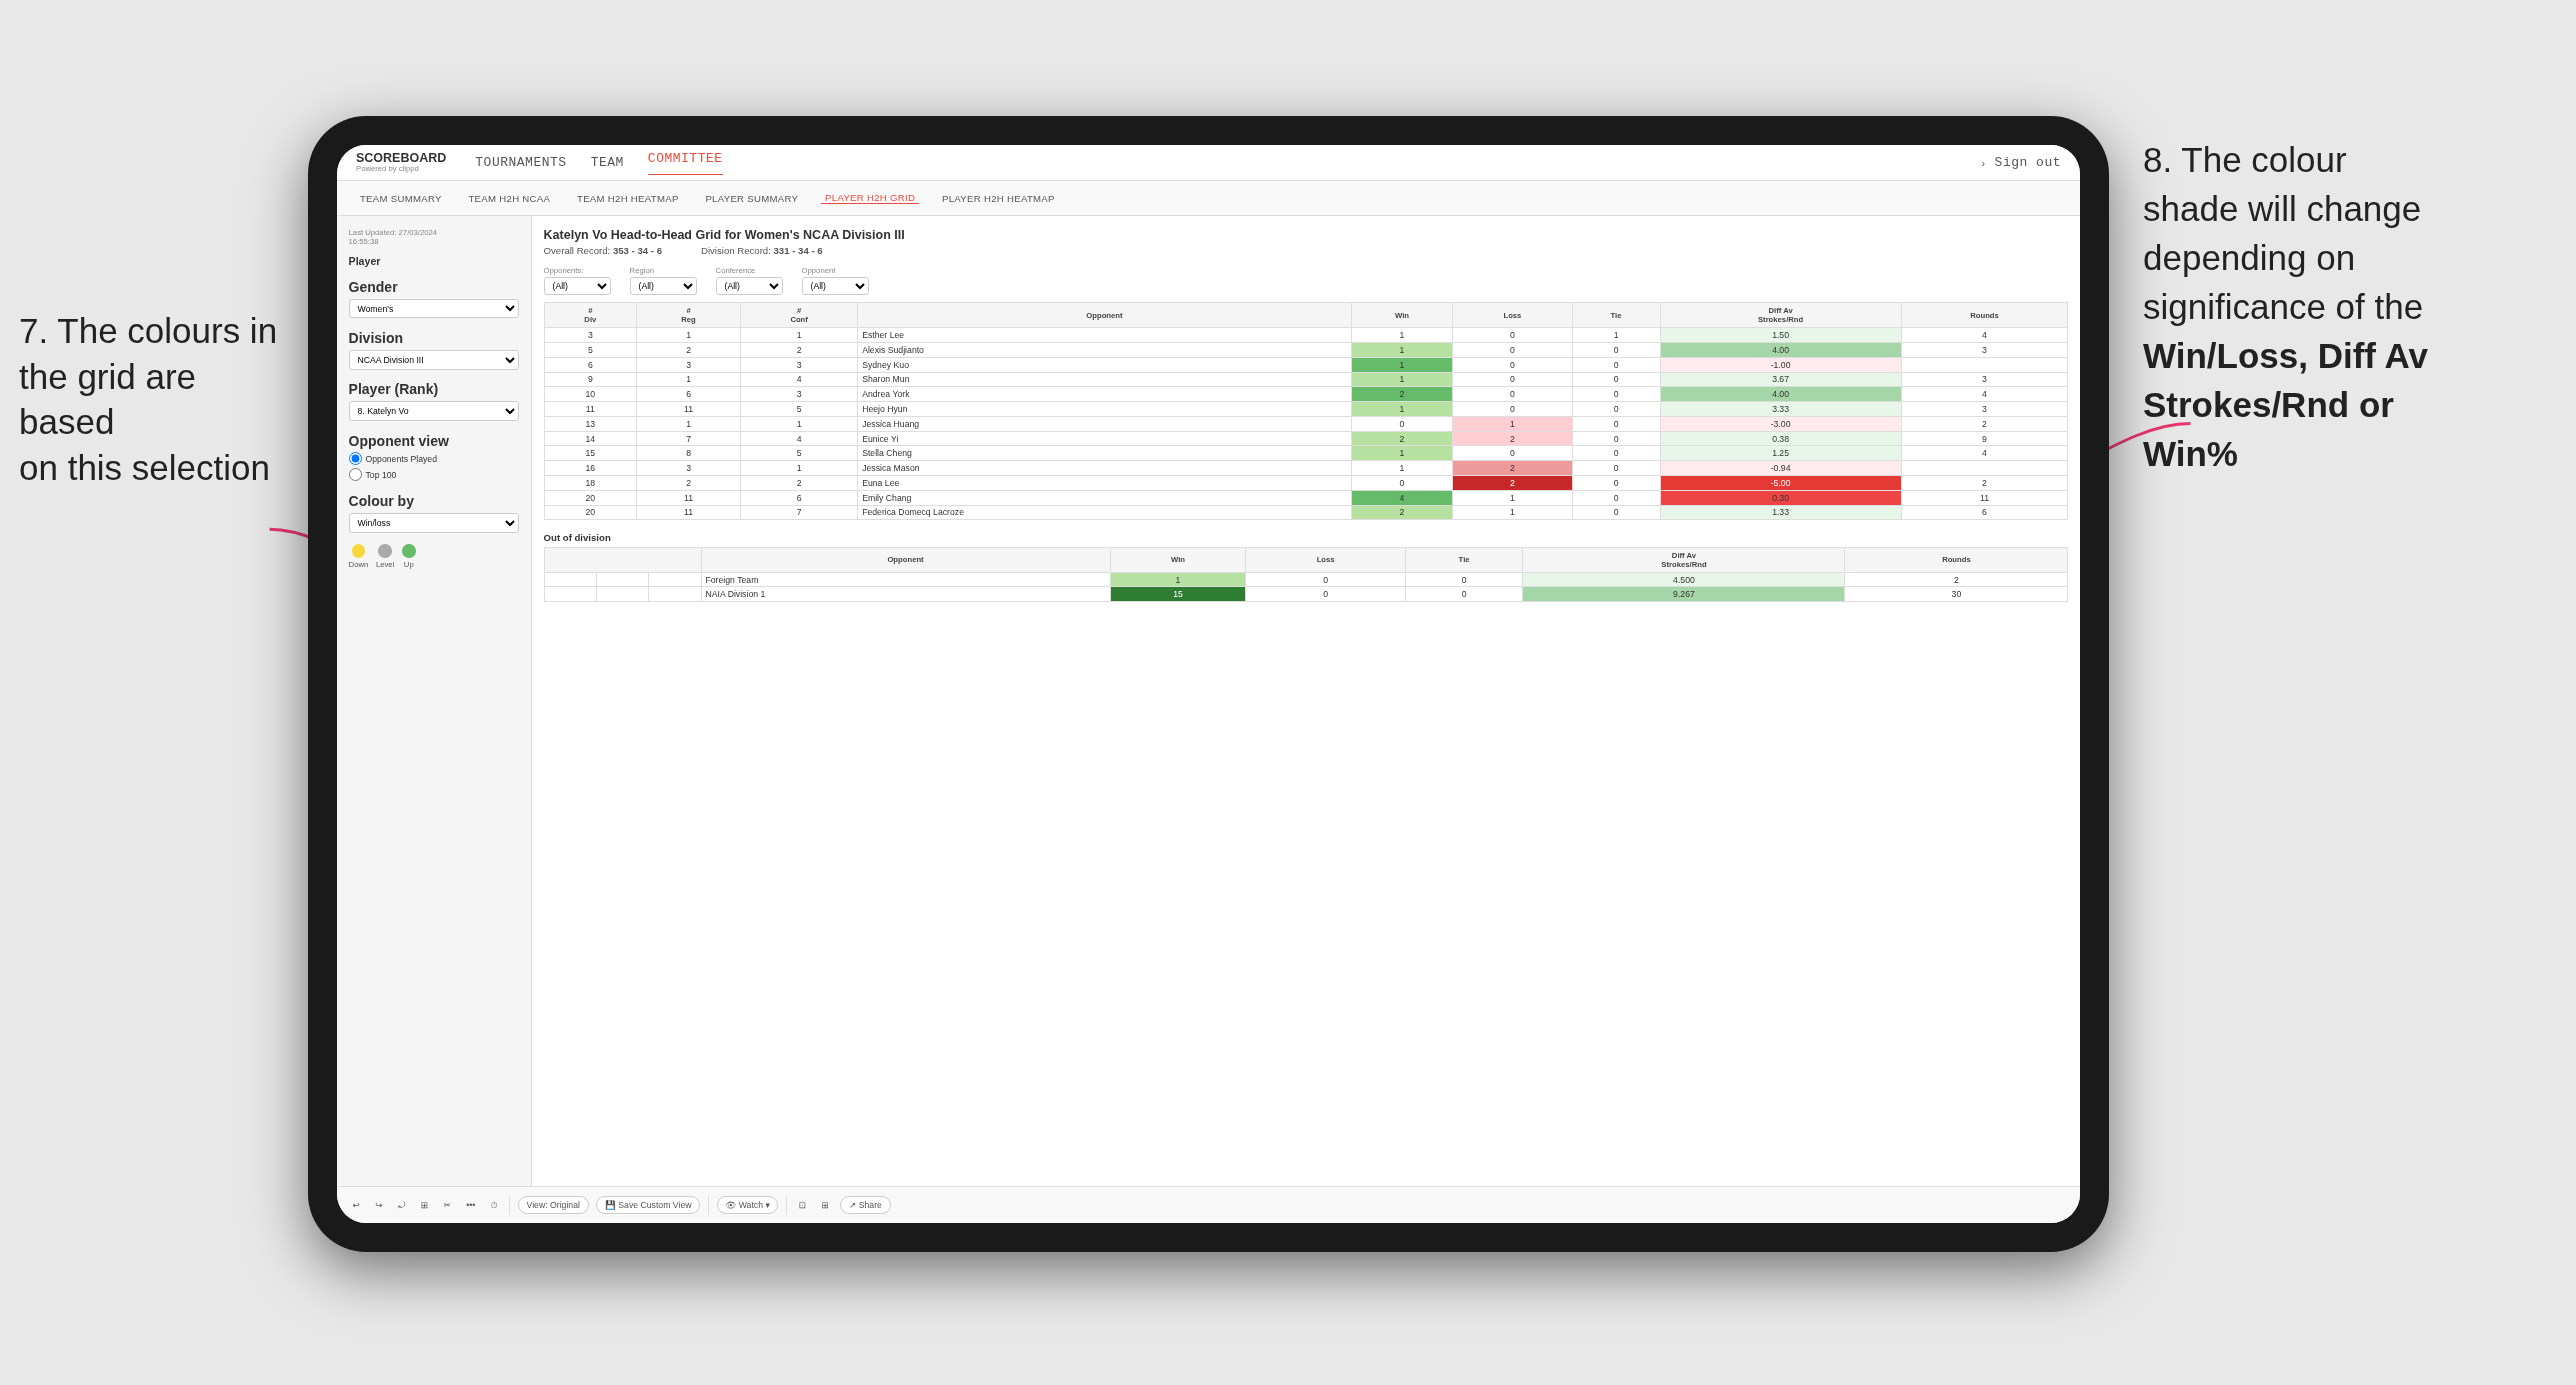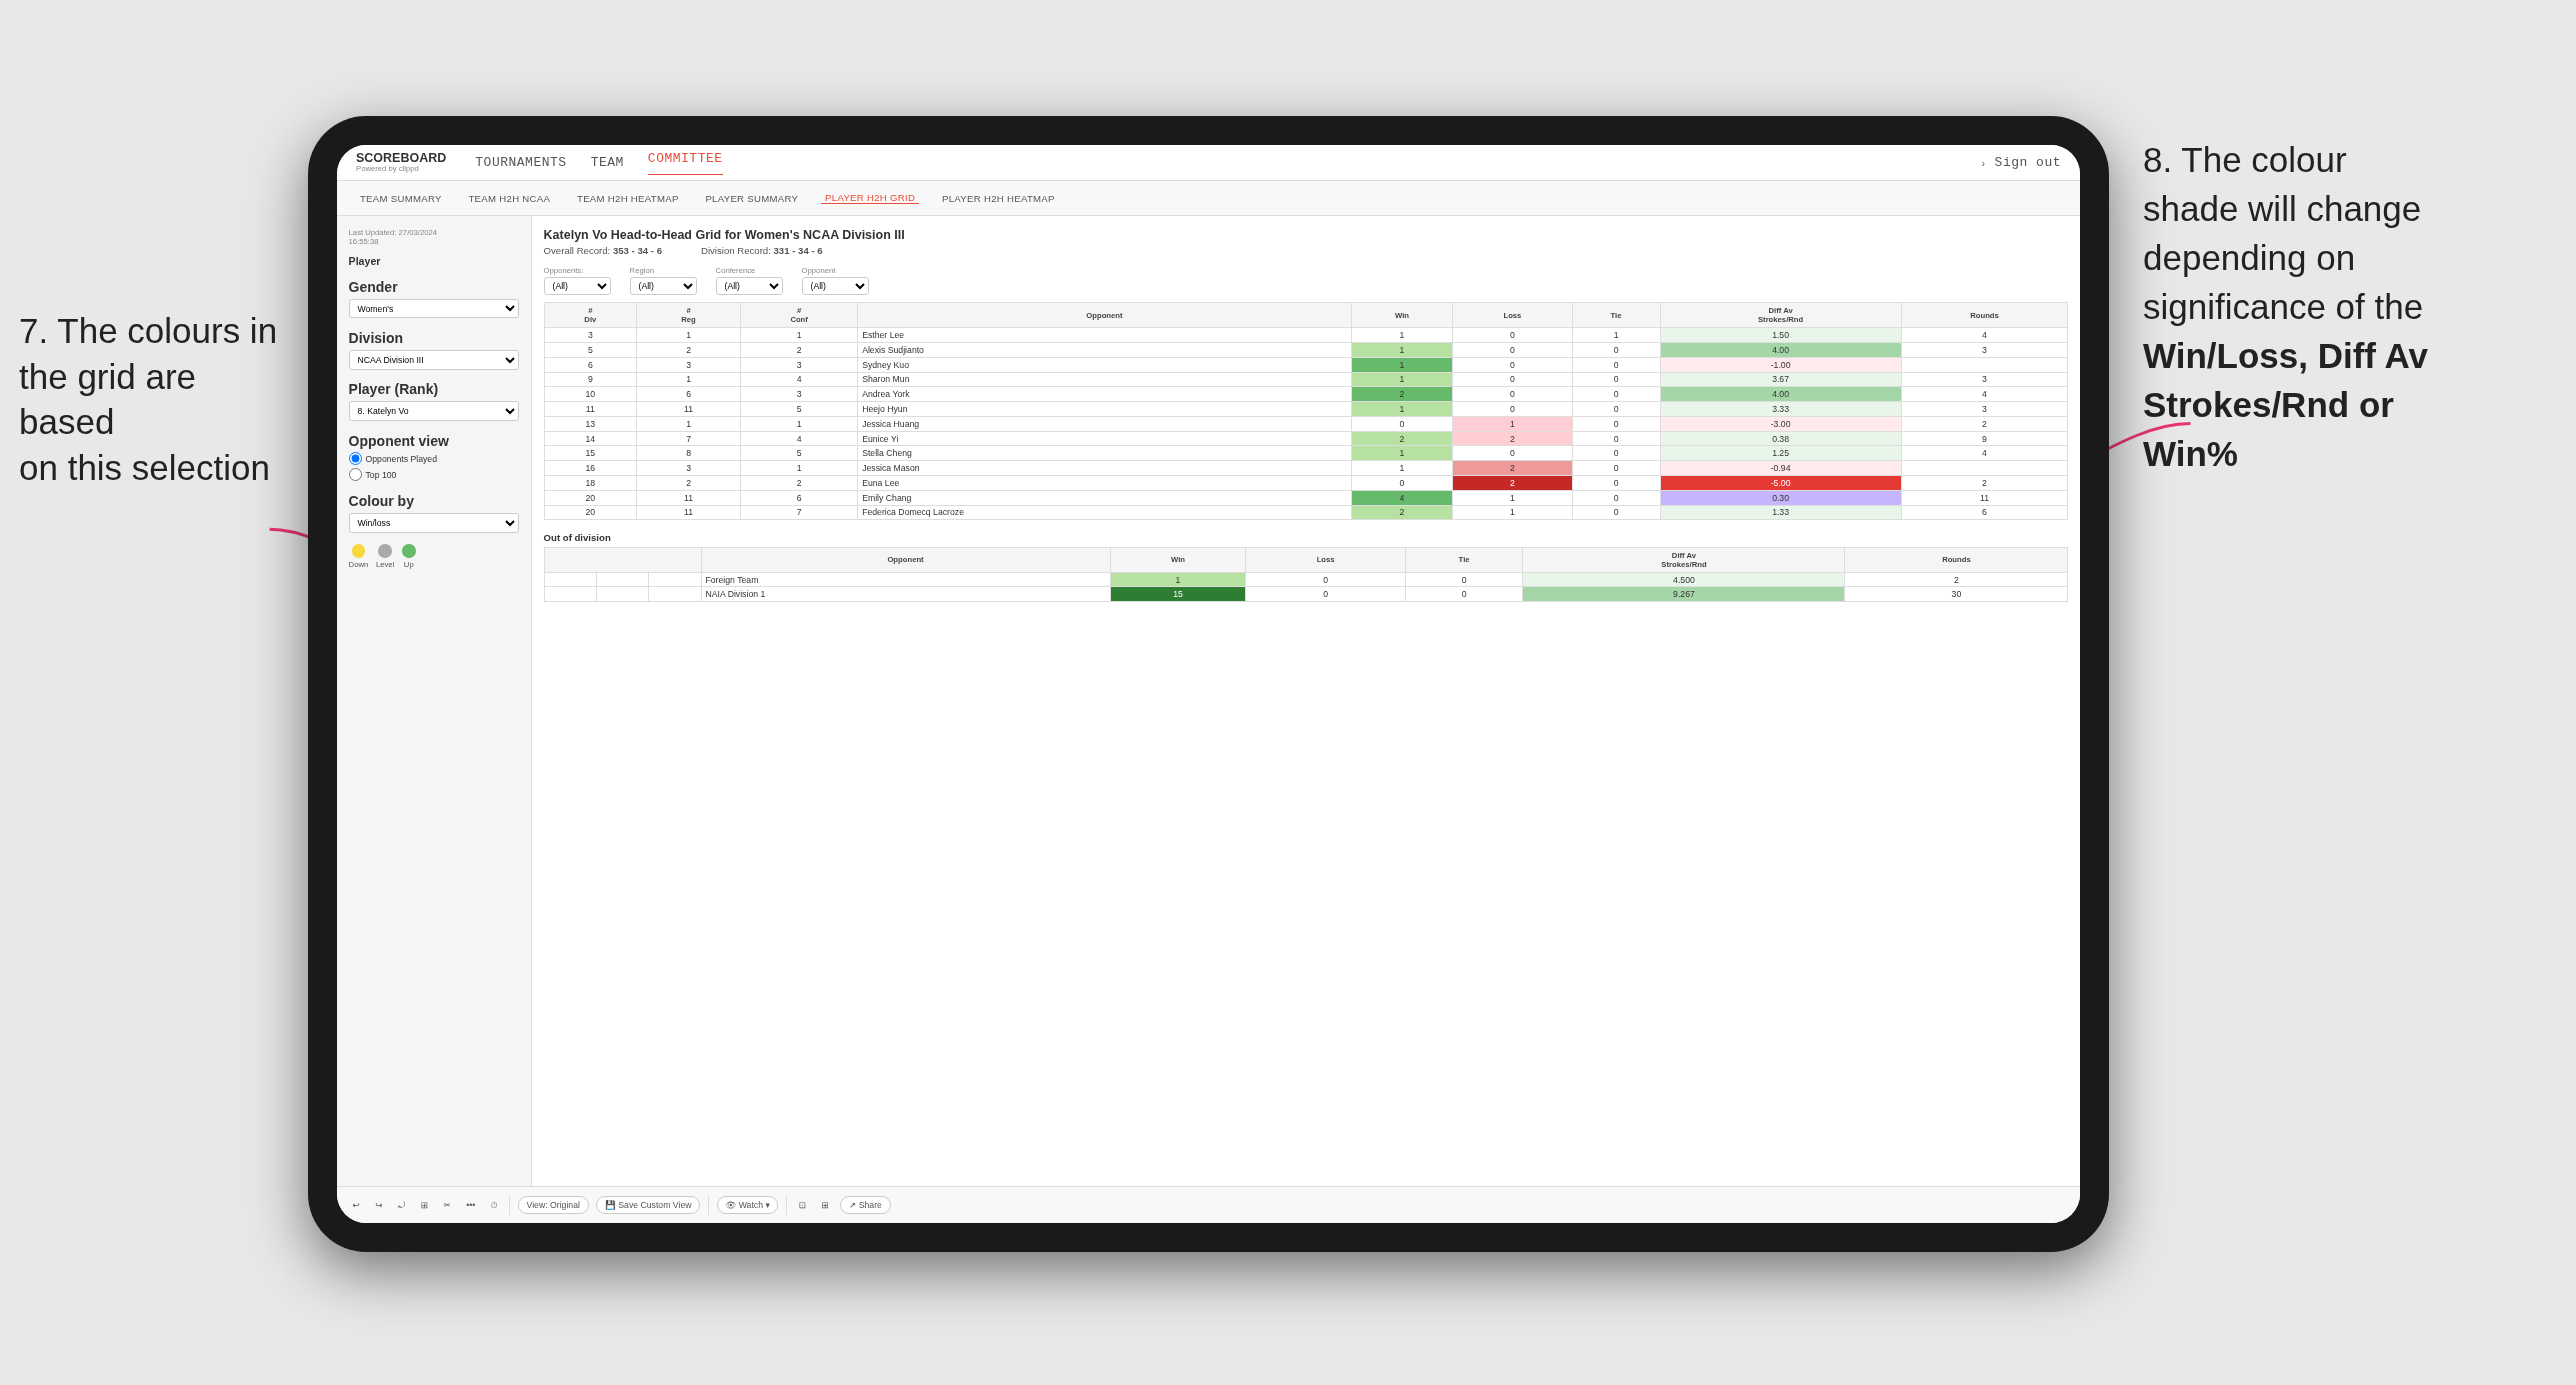--- a/index.html
+++ b/index.html
@@ -688,21 +688,21 @@
     <td>2</td>
   </tr>
               <tr>
     <td>20</td>
     <td>11</td>
     <td>6</td>
     <td class="td-left">Emily Chang</td>
     <td style="background:#66bb6a;">4</td>
     <td style="background:#fff;">1</td>
     <td>0</td>
-    <td style="background:#c4b5fd;">0.30</td>
+    <td style="background:#ef4444;">0.30</td>
     <td>11</td>
   </tr>
               <tr>
     <td>20</td>
     <td>11</td>
     <td>7</td>
     <td class="td-left">Federica Domecq Lacroze</td>
     <td style="background:#b7e1a1;">2</td>
     <td style="background:#fff;">1</td>
     <td>0</td>

